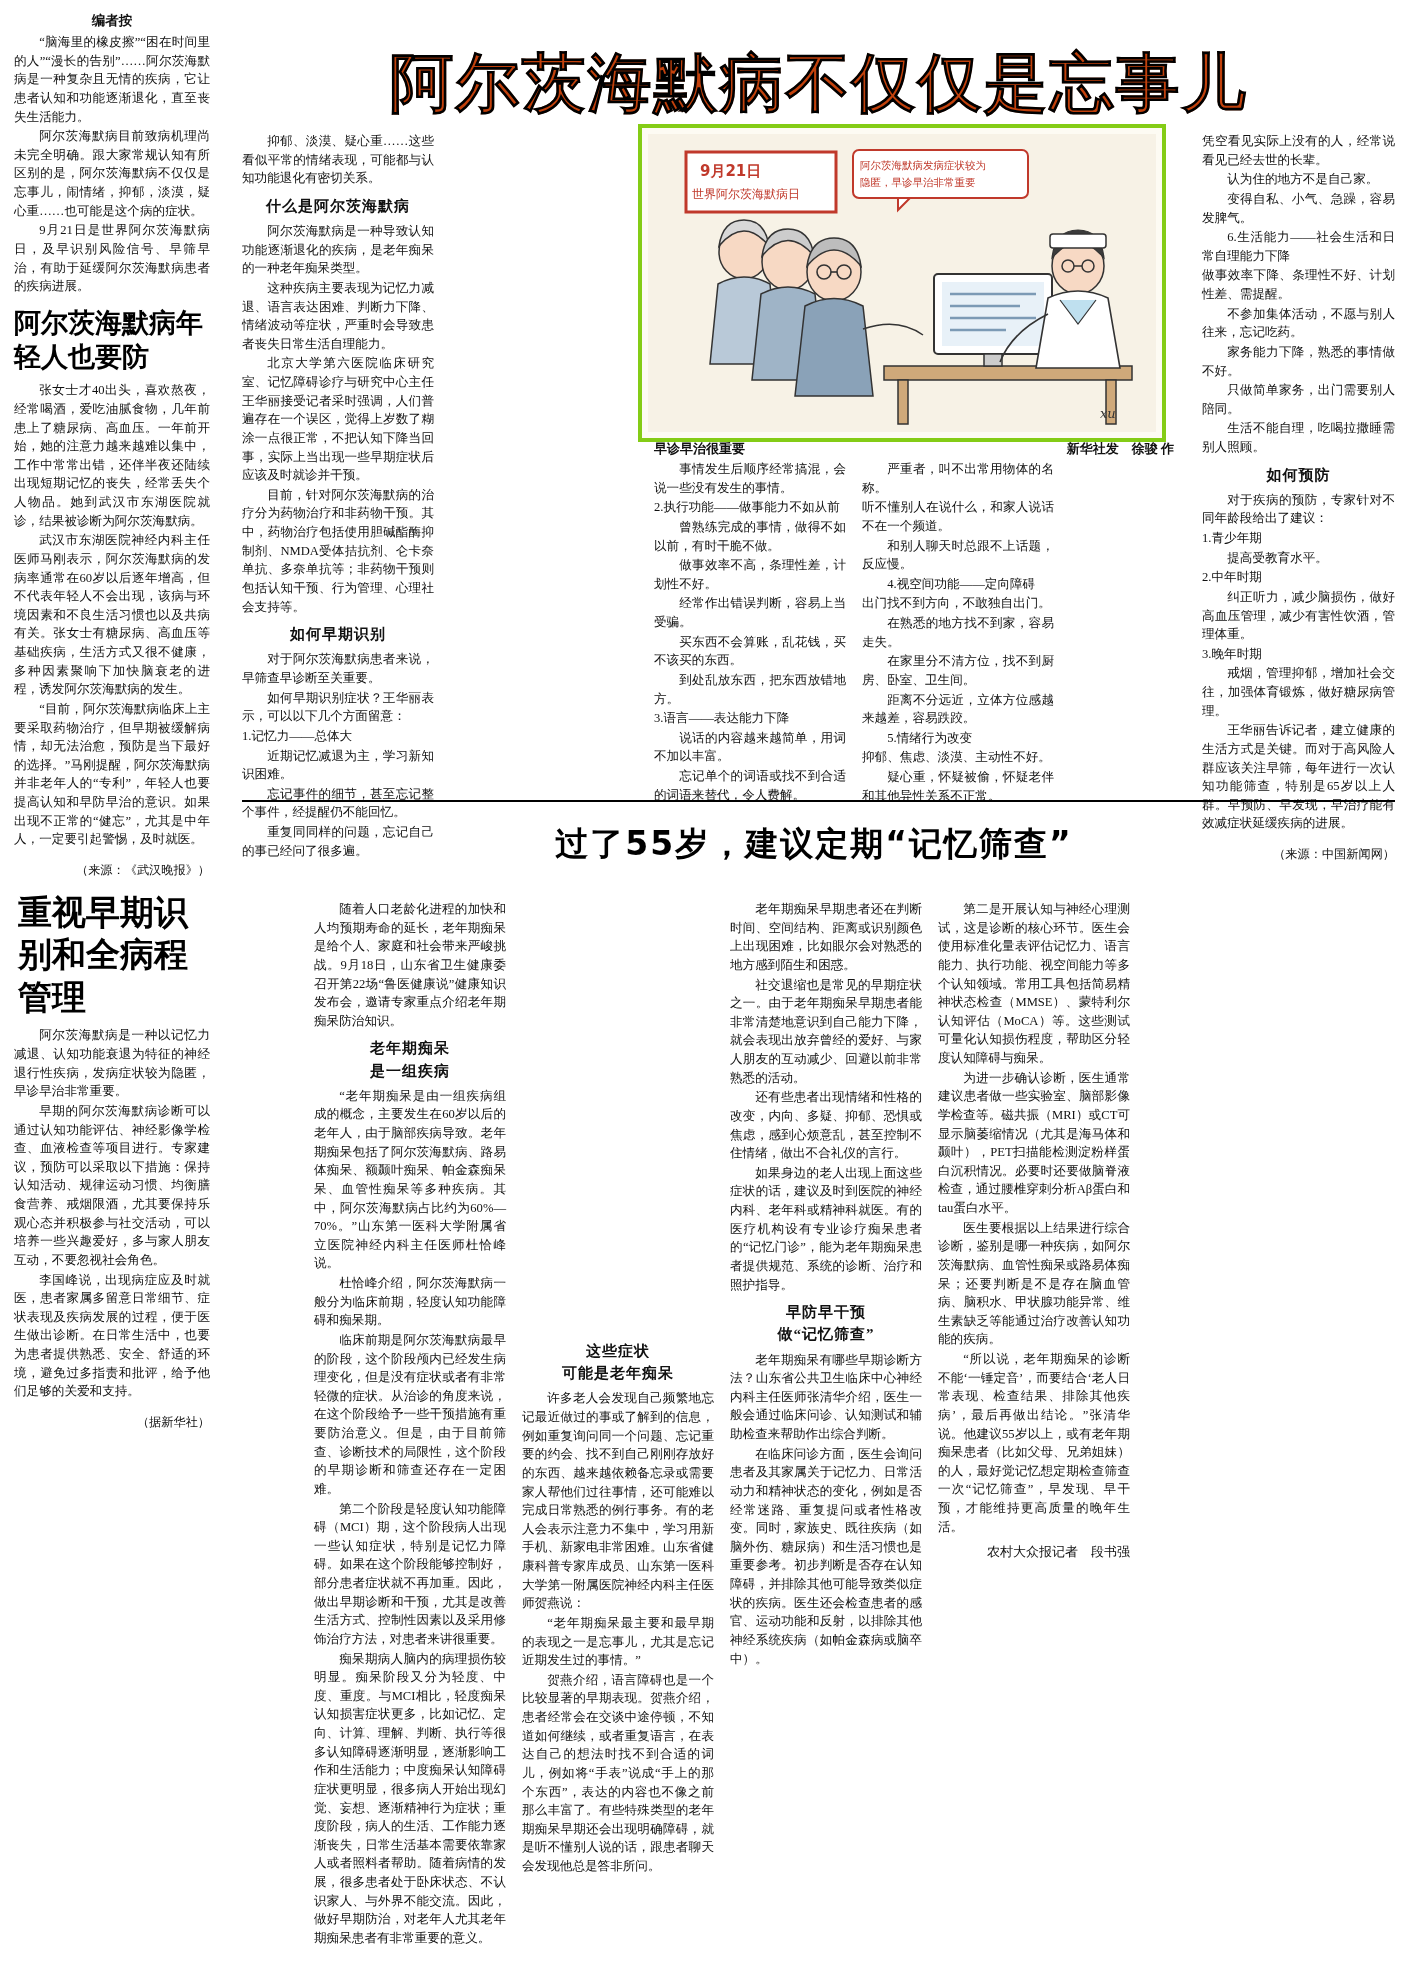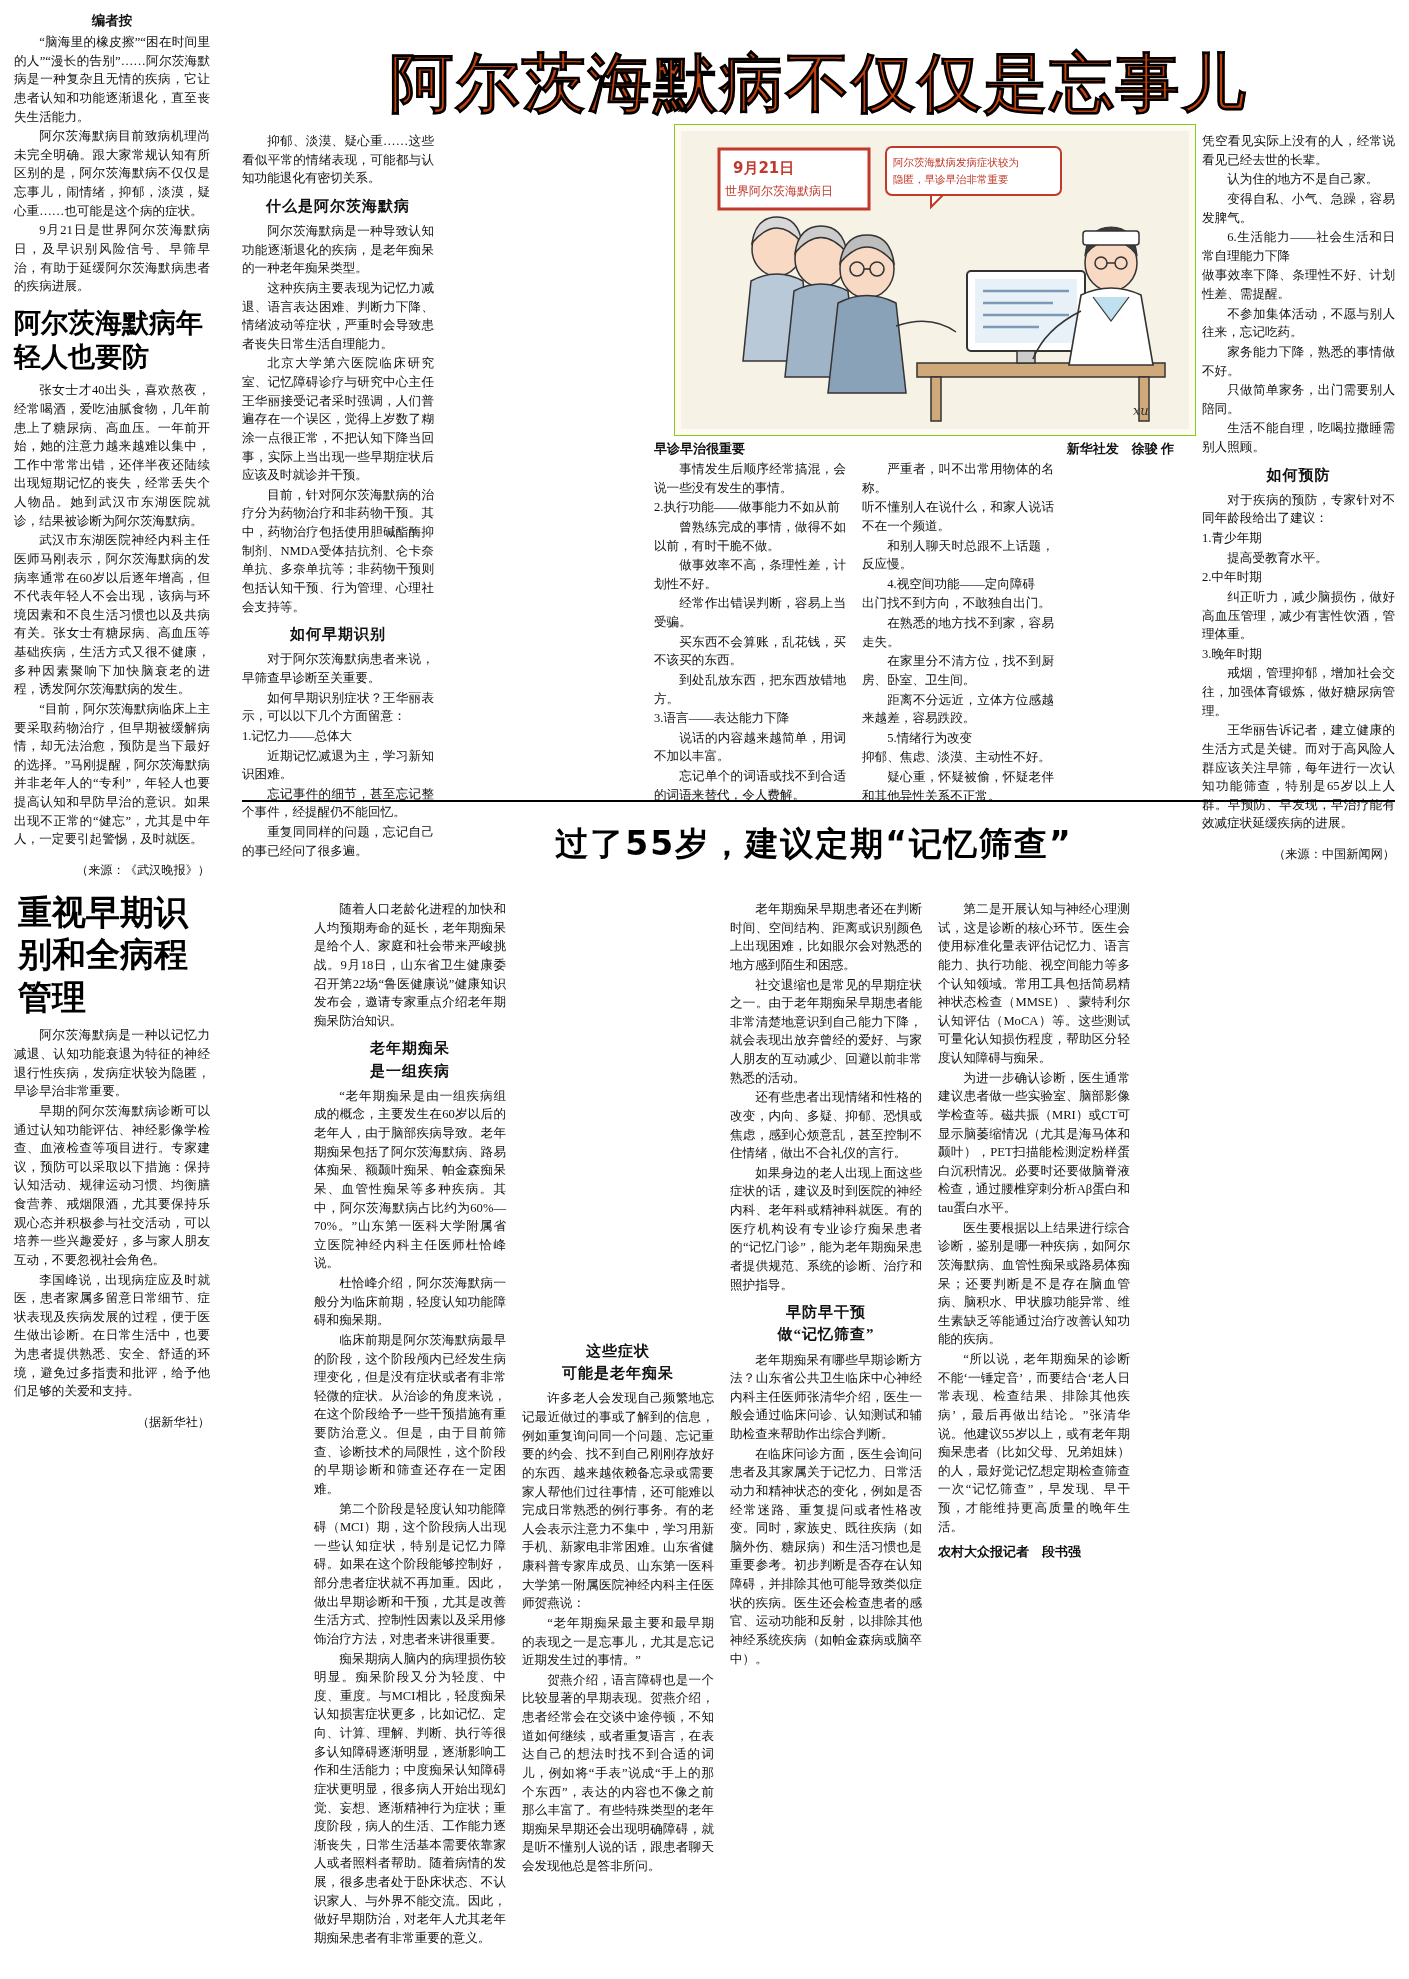--- a/index.html
+++ b/index.html
@@ -49,22 +49,22 @@
     color:#c2410c;
     -webkit-text-stroke:0.6px #000;
   }
 
   .tcol{position:absolute;top:120px;width:192px;}
   .tc1{left:228px;}
   .tc2{left:436px;}
 
   
   .illus{
-    position:absolute;left:660px;top:112px;width:520px;height:310px;
-    border:1px solid #84cc16;background:#fdfbf3;overflow:hidden;
+    position:absolute;left:624px;top:112px;width:520px;height:310px;
+    border:4px solid #84cc16;background:#fdfbf3;overflow:hidden;
   }
   .illus-inner{position:absolute;inset:6px;background:#f6f1e4;}
   .caption-row{position:absolute;left:640px;top:428px;width:520px;font-size:13px;display:flex;justify-content:space-between;}
   .caption-row span{font-weight:bold;}
 
   .rcol{position:absolute;top:448px;width:192px;}
   .rc1{left:640px;}
   .rc2{left:848px;}
   .rc4{position:absolute;left:1188px;top:120px;width:193px;}
 
@@ -75,21 +75,21 @@
     position:absolute;left:300px;top:22px;width:1000px;
     text-align:center;
     font-family:"DejaVu Sans","Liberation Sans",sans-serif;
     font-weight:bold;font-size:33px;letter-spacing:2px;color:#000;
   }
   .bcol{position:absolute;top:100px;width:192px;}
   .b1{left:300px;}
   .b2{left:508px;}
   .b3{left:716px;}
   .b4{left:924px;}
-  .byline{text-align:left;font-size:13px;font-weight:bold;margin-top:6px;}
+  .byline{text-align:right;font-size:13px;font-weight:normal;margin-top:6px;}
 
   
 </style>
 </head>
 <body>
 
 <div class="page">
 
   <div class="top-wrap">
 

